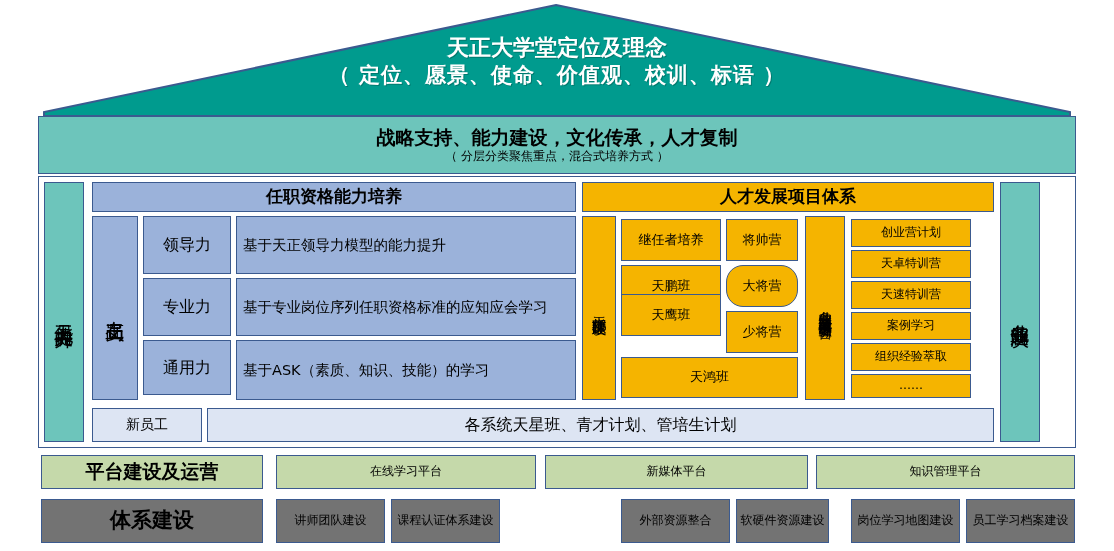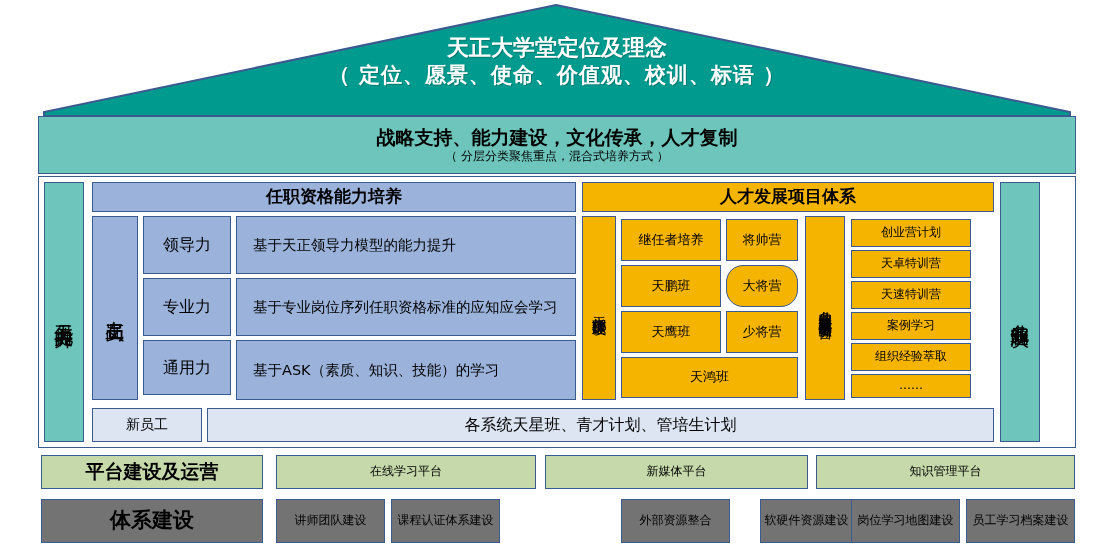--- a/index.html
+++ b/index.html
@@ -30,21 +30,21 @@
   #band2 .t1{font-size:19px;font-weight:bold;}
   #band2 .t2{font-size:12px;}
 
   
   #body-frame{position:absolute;left:38px;top:176px;width:1038px;height:272px;
               border:1px solid #3B5A8F;box-sizing:border-box;background:#fff;}
 
   .sec-title{font-size:17px;font-weight:bold;}
   .small{font-size:13px;}
   .xsmall{font-size:12px;}
-  .desc{justify-content:flex-start;text-align:right;padding:0 16px;font-size:14.5px;}
+  .desc{justify-content:flex-start;text-align:right;padding:0 6px;font-size:14.5px;}
 </style>
 </head>
 <body>
 
 <div id="page">
 
   <svg id="roof" viewBox="0 0 1114 116">
     <polygon points="556,5 1070,112 1070,116 44,116 44,112" fill="#009B8E" stroke="#3B5A8F" stroke-width="2"></polygon>
   </svg>
   <div id="roof-label">
@@ -102,21 +102,21 @@
   <div class="box orange vert" style="left:582px;top:216px;width:34px;height:184px;font-size:14.5px;">
     <span>干部梯队建设</span>
   </div>
 
   <div class="box orange small" style="left:621px;top:219px;width:100px;height:42px;">
     <span>继任者培养</span>
   </div>
   <div class="box orange small" style="left:621px;top:265px;width:100px;height:42px;">
     <span>天鹏班</span>
   </div>
-  <div class="box orange small" style="left:621px;top:311px;width:100px;height:42px;">
+  <div class="box orange small" style="left:621px;top:294px;width:100px;height:42px;">
     <span>天鹰班</span>
   </div>
 
   <div class="box orange small" style="left:726px;top:219px;width:72px;height:42px;">
     <span>将帅营</span>
   </div>
   <div class="box orange small" style="left:726px;top:265px;width:72px;height:42px;border-radius:17px;">
     <span>大将营</span>
   </div>
   <div class="box orange small" style="left:726px;top:311px;width:72px;height:42px;">
@@ -175,21 +175,21 @@
   </div>
   <div class="box salmon xsmall" style="left:276px;top:499px;width:109px;height:44px;">
     <span>讲师团队建设</span>
   </div>
   <div class="box salmon xsmall" style="left:391px;top:499px;width:109px;height:44px;">
     <span>课程认证体系建设</span>
   </div>
   <div class="box salmon xsmall" style="left:621px;top:499px;width:109px;height:44px;">
     <span>外部资源整合</span>
   </div>
-  <div class="box salmon xsmall" style="left:736px;top:499px;width:93px;height:44px;margin-left:24px;">
+  <div class="box salmon xsmall" style="left:736px;top:499px;width:93px;height:44px;">
     <span>软硬件资源建设</span>
   </div>
   <div class="box salmon xsmall" style="left:851px;top:499px;width:109px;height:44px;">
     <span>岗位学习地图建设</span>
   </div>
   <div class="box salmon xsmall" style="left:966px;top:499px;width:109px;height:44px;">
     <span>员工学习档案建设</span>
   </div>
 
 </div>

